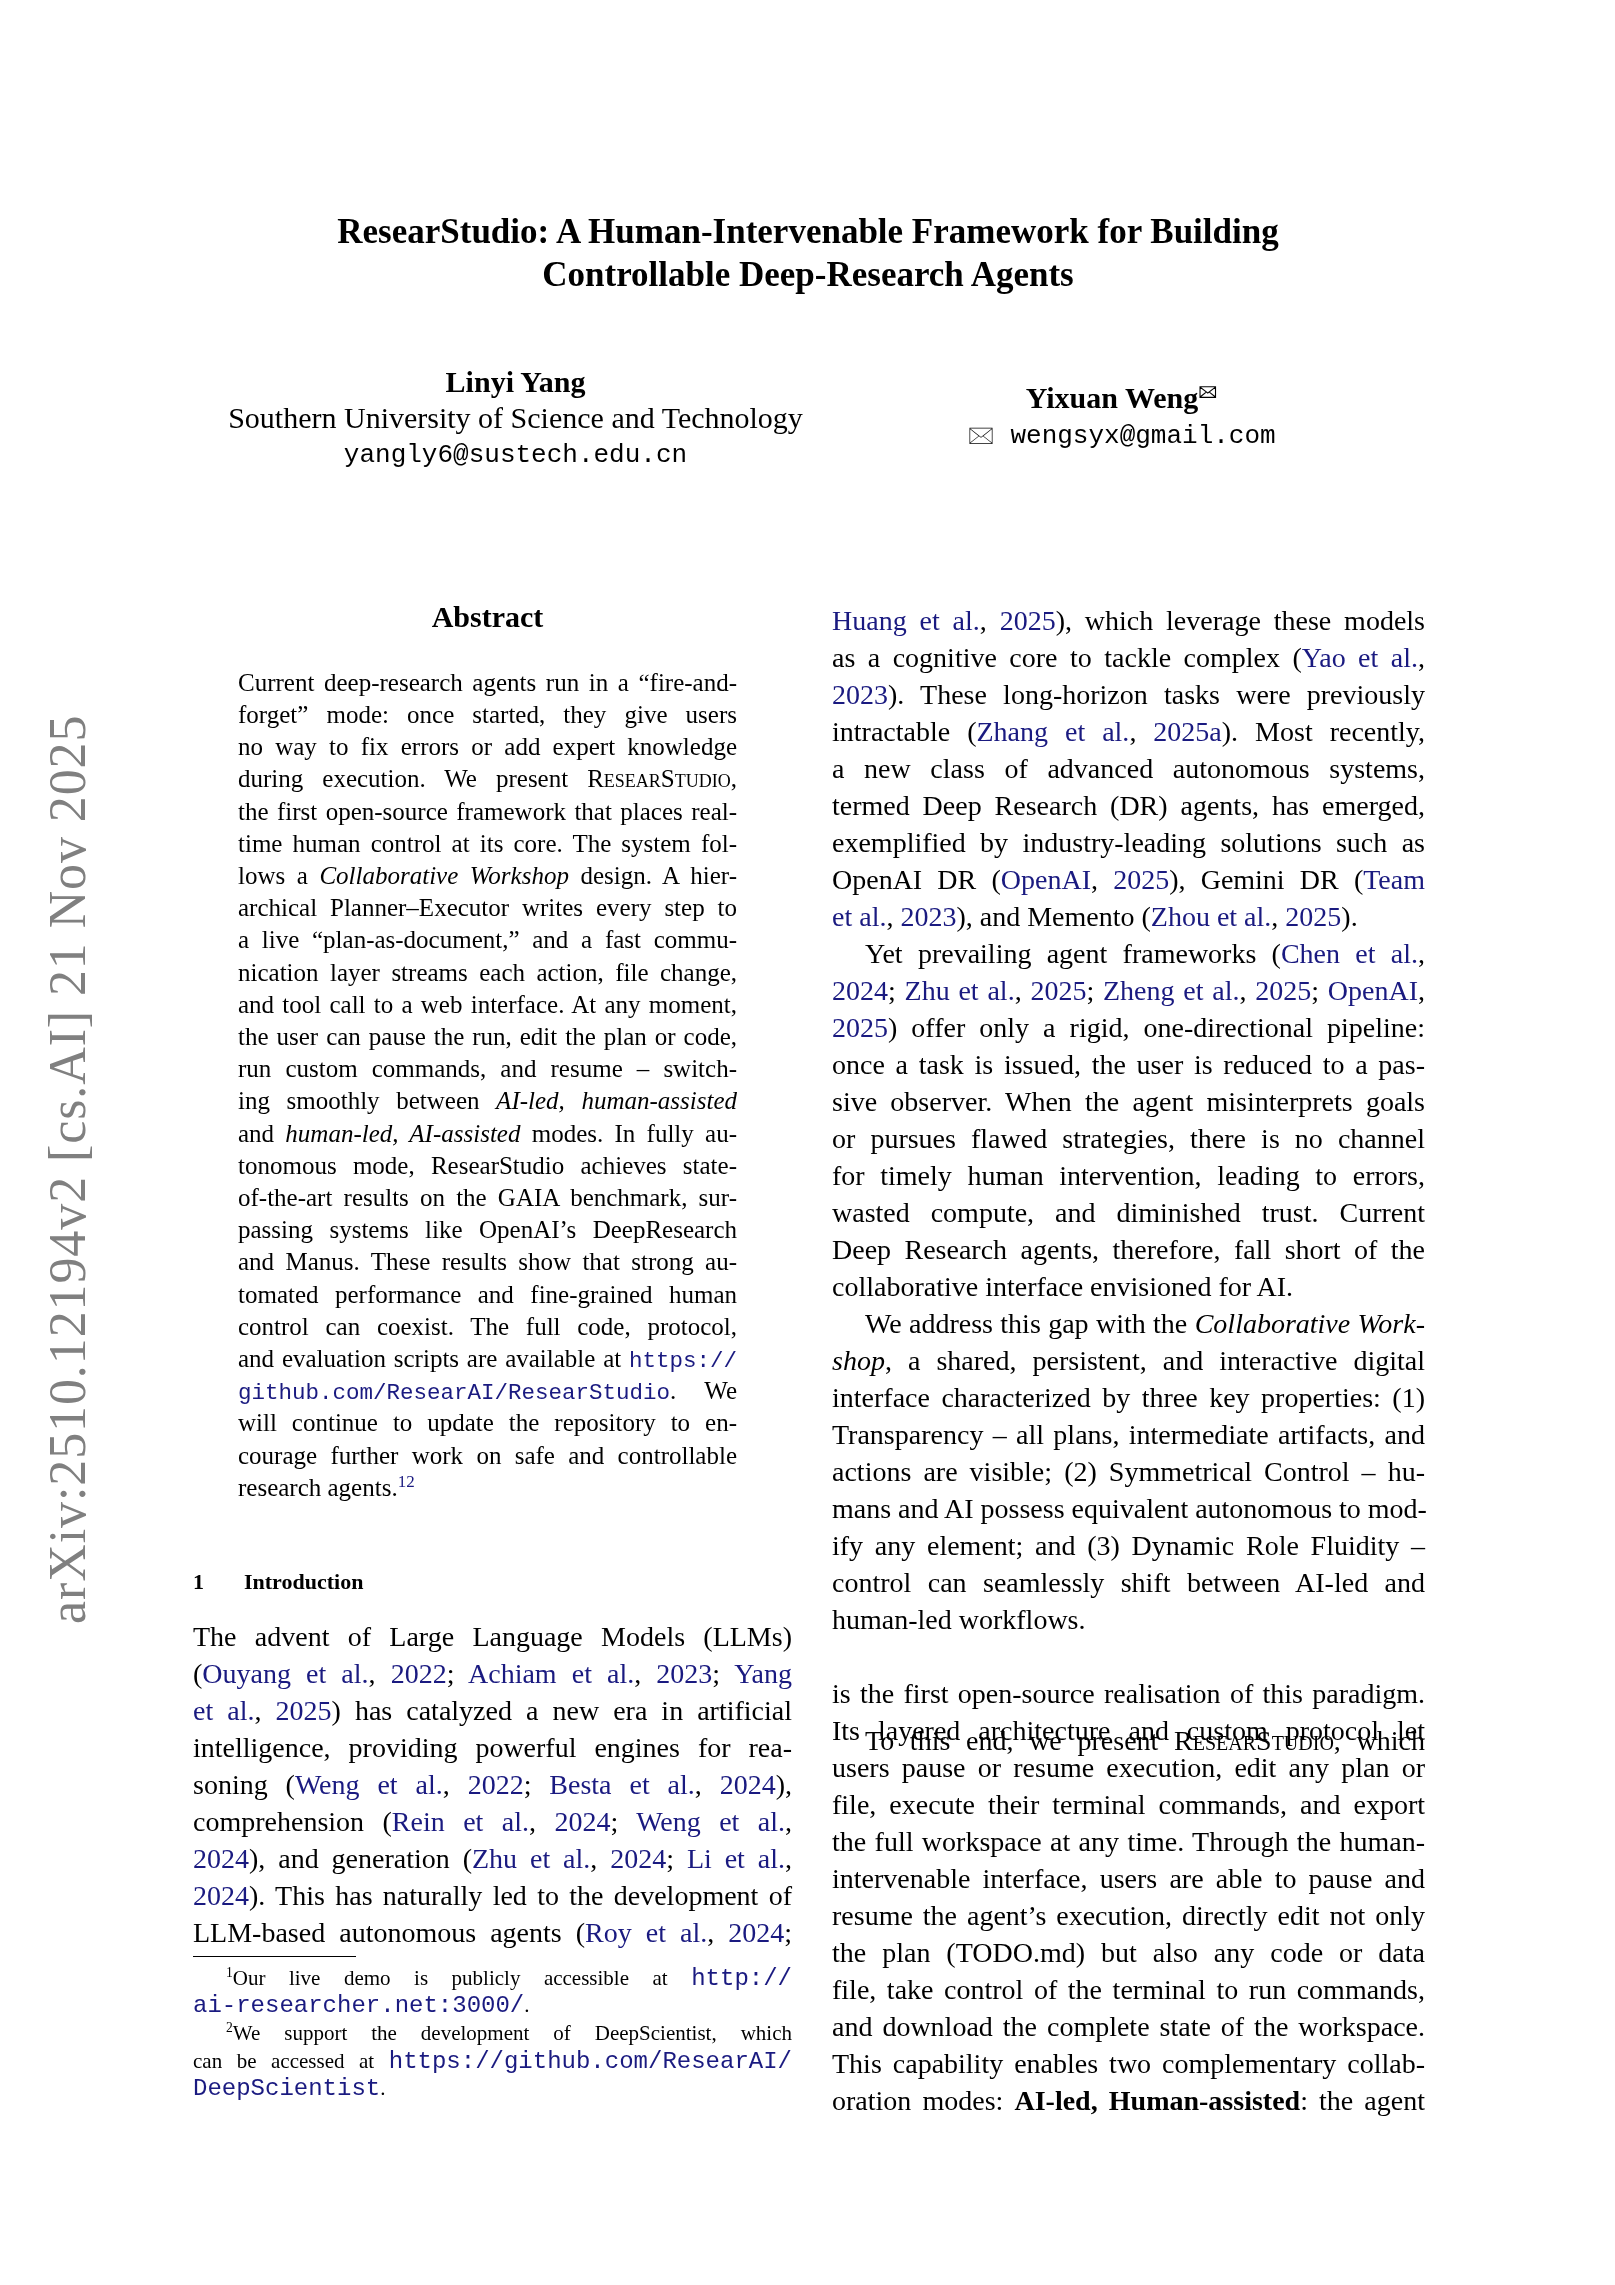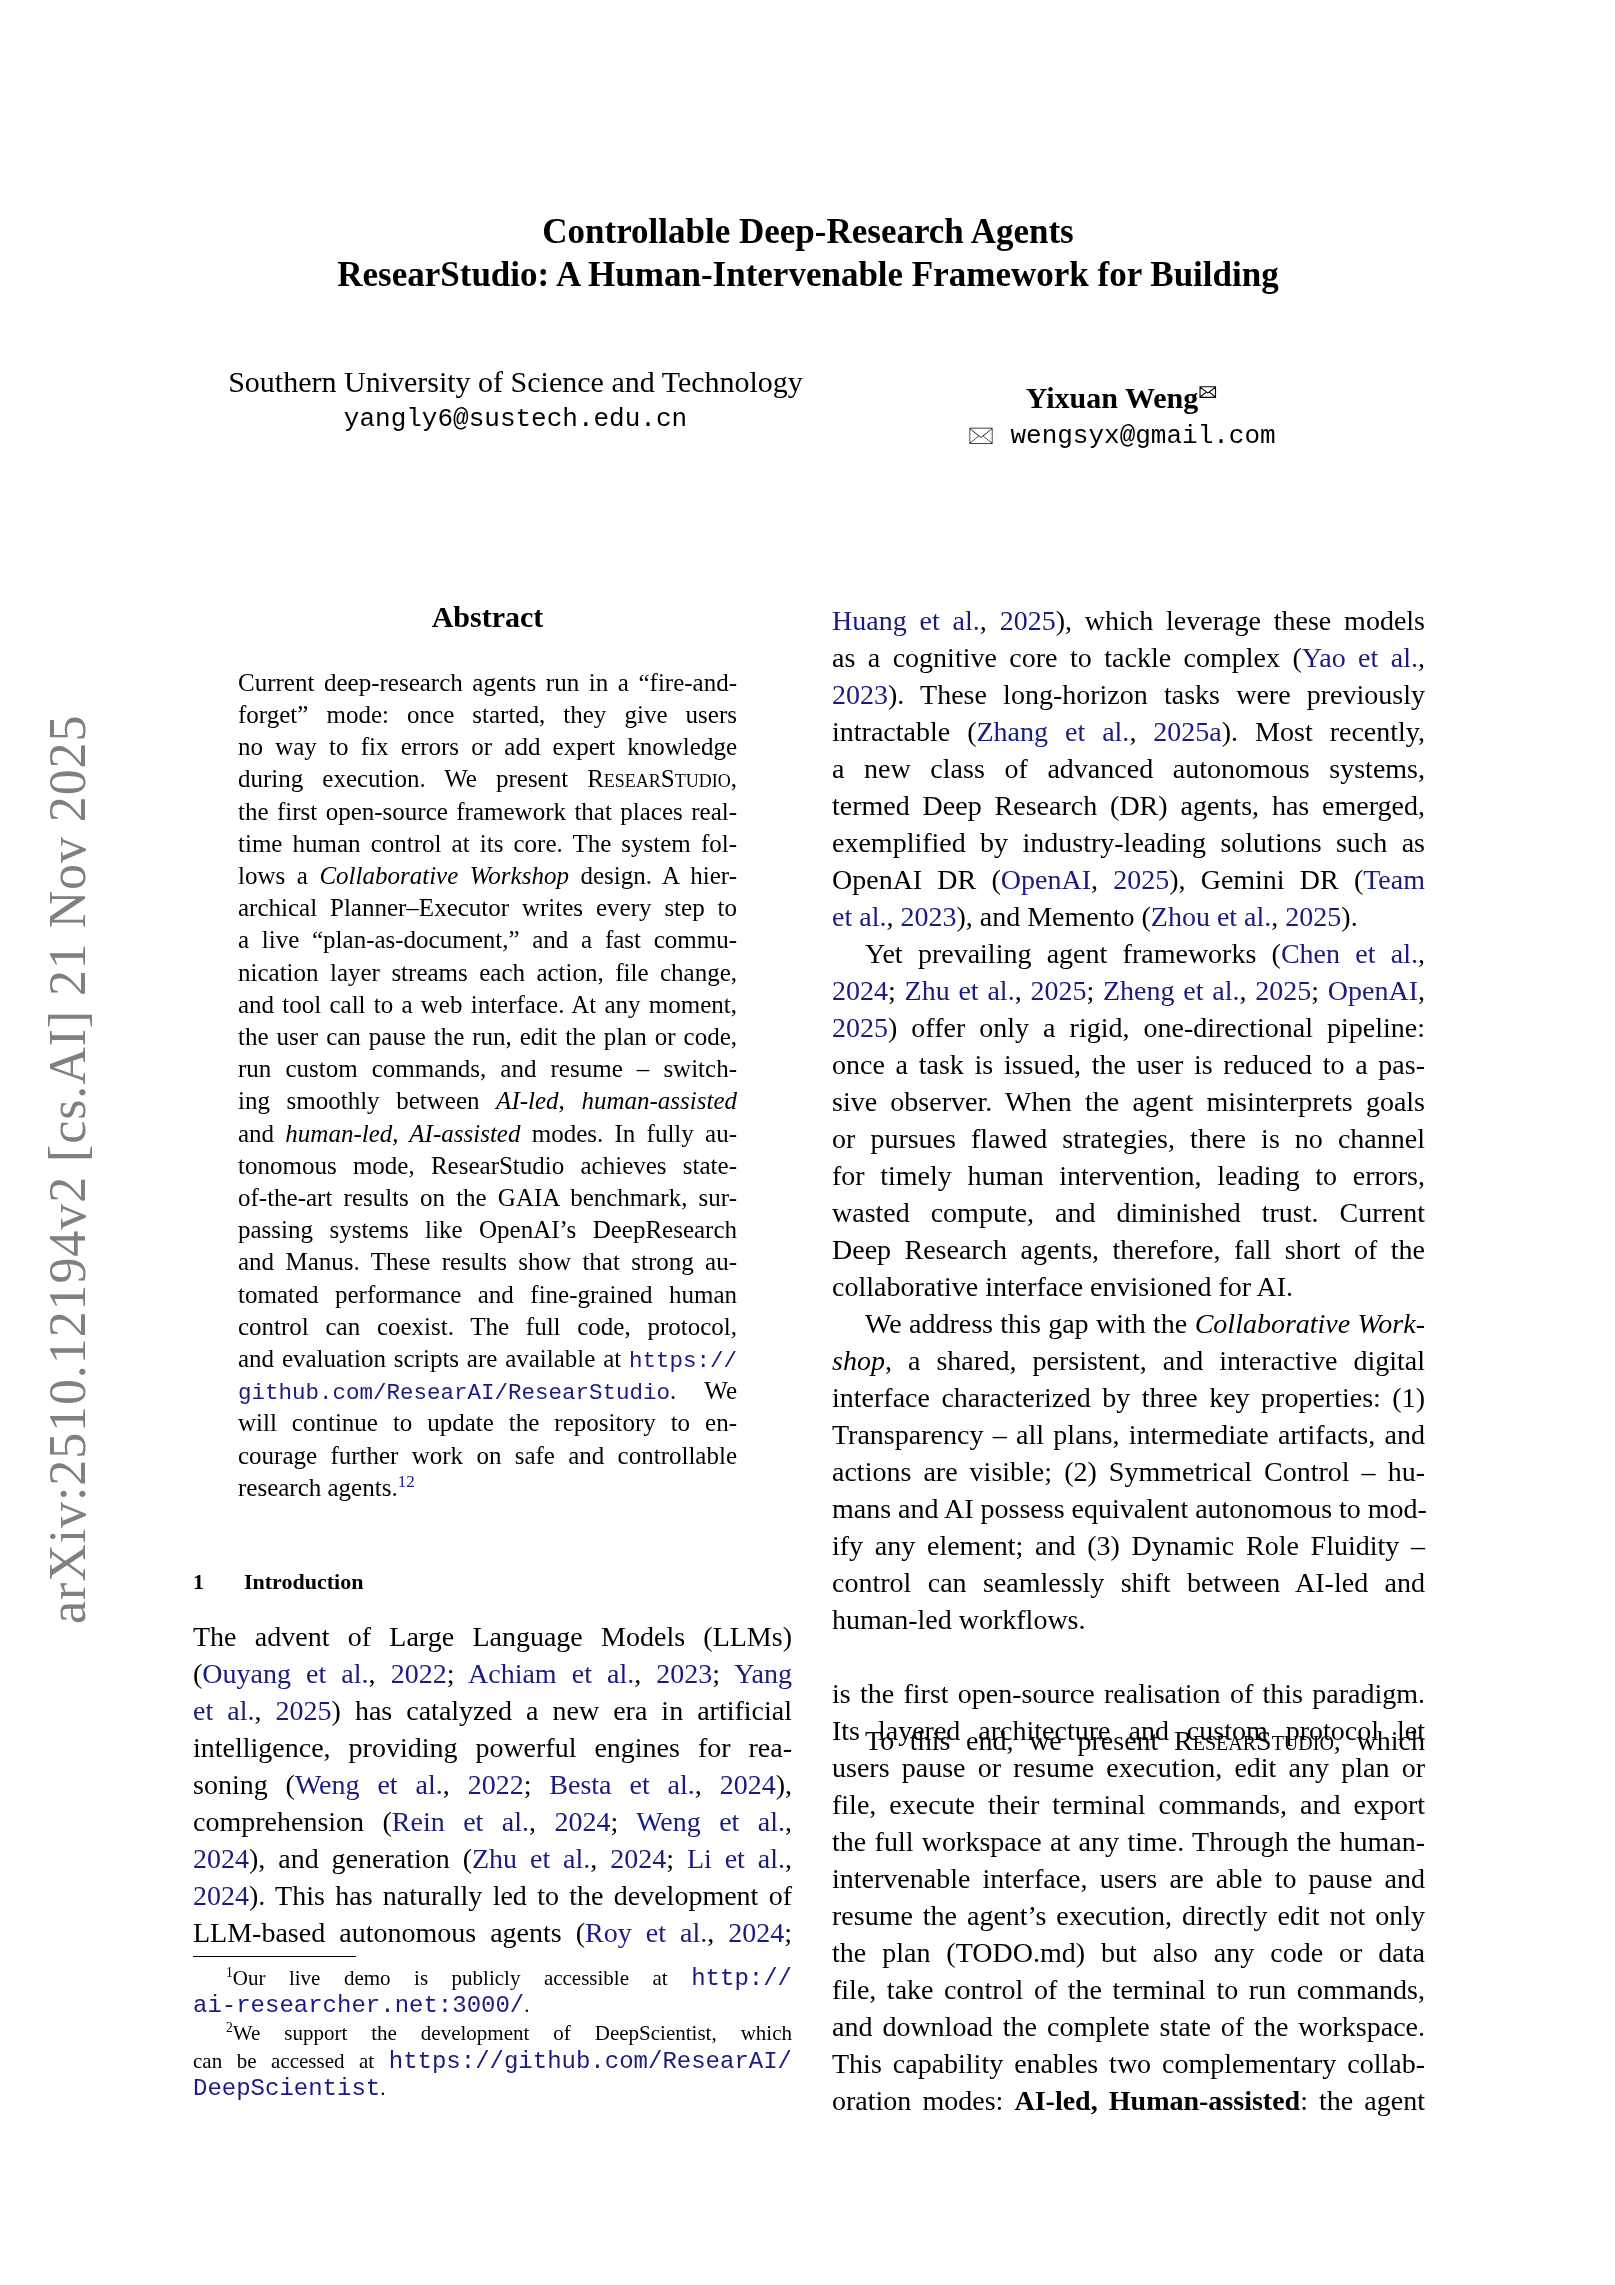--- a/index.html
+++ b/index.html
@@ -31,25 +31,26 @@
   .foot .line { left:193px; width:599px; font-size:21px; height:27px; line-height:27px; }
   .foot .url { font-size:24px; }
   .foot .sup { font-size:13.6px; }
 </style>
 </head>
 <body>
 
 <div class="arxiv">arXiv:2510.12194v2  [cs.AI]  21 Nov 2025</div>
 
 <div class="abs title">
+  <div>ResearStudio: A Human-Intervenable Framework for Building</div>
   <div>Controllable Deep-Research Agents</div>
-  <div>ResearStudio: A Human-Intervenable Framework for Building</div>
 </div>
 
 <div class="author" style="left:208px; width:615px; top:364px;">
+  <div class="name">Linyi Yang</div>
   <div class="aff">Southern University of Science and Technology</div>
   <div class="email">yangly6@sustech.edu.cn</div>
 </div>
 
 <div class="author" style="left:868px; width:507px; top:380px;">
   <div class="name"><span>Yixuan Weng</span><span class="sup env-icon" style="font-size:16.3px;">🖂</span></div>
   <div class="email"><span class="env-icon" style="font-size:23.5px;">🖂</span> <span>wengsyx@gmail.com</span></div>
 </div>
 
 <div class="abs abs-head">Abstract</div>

